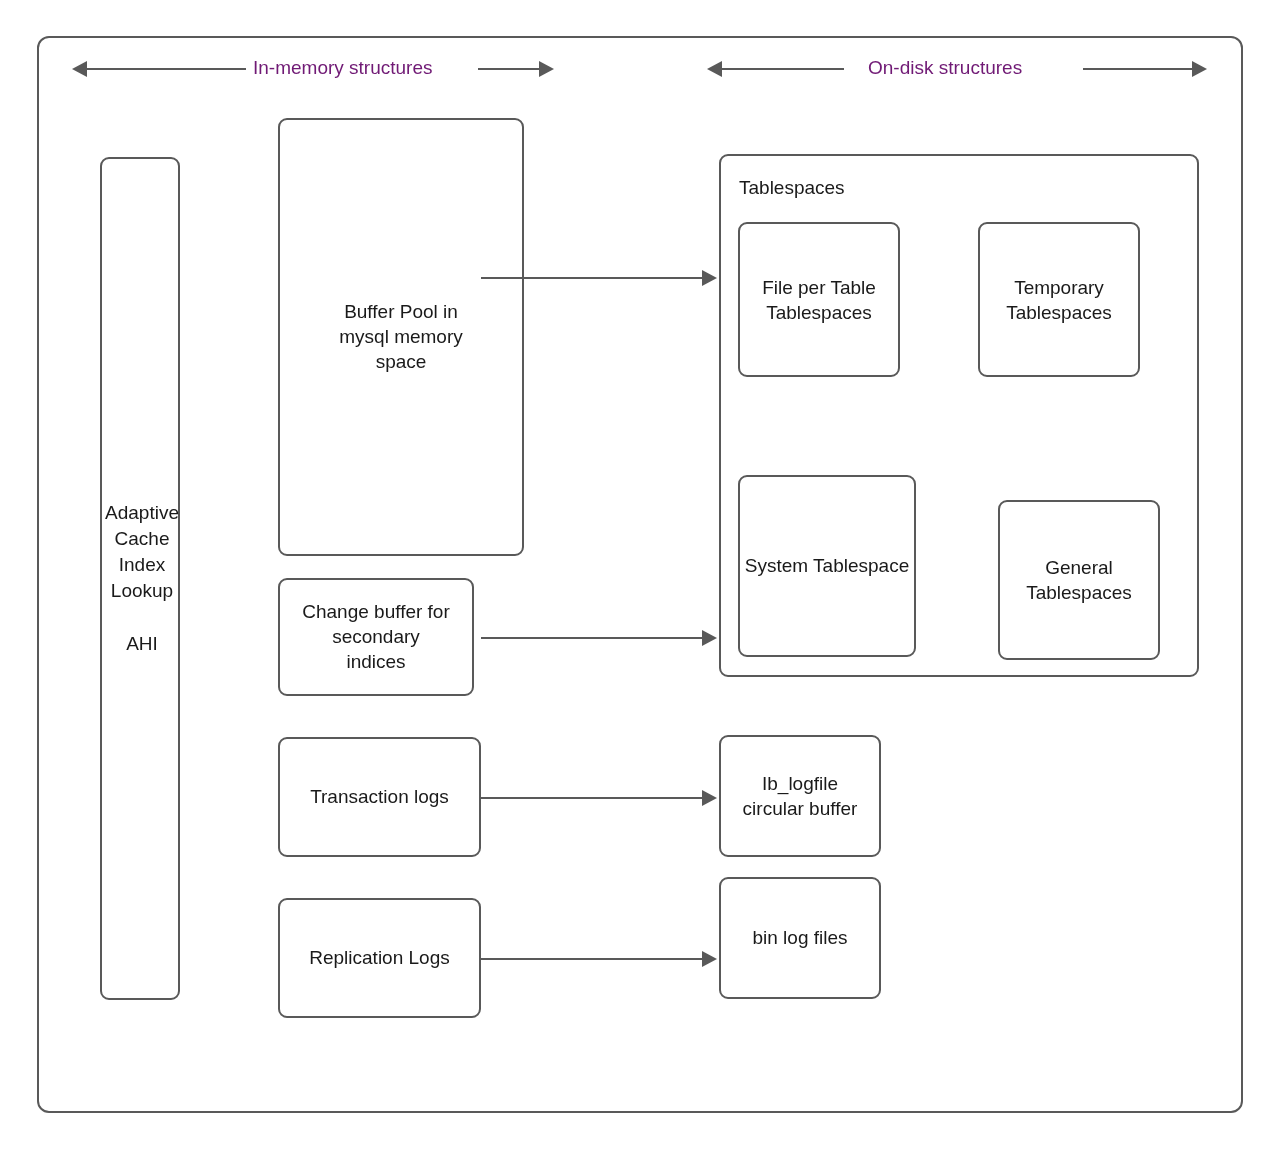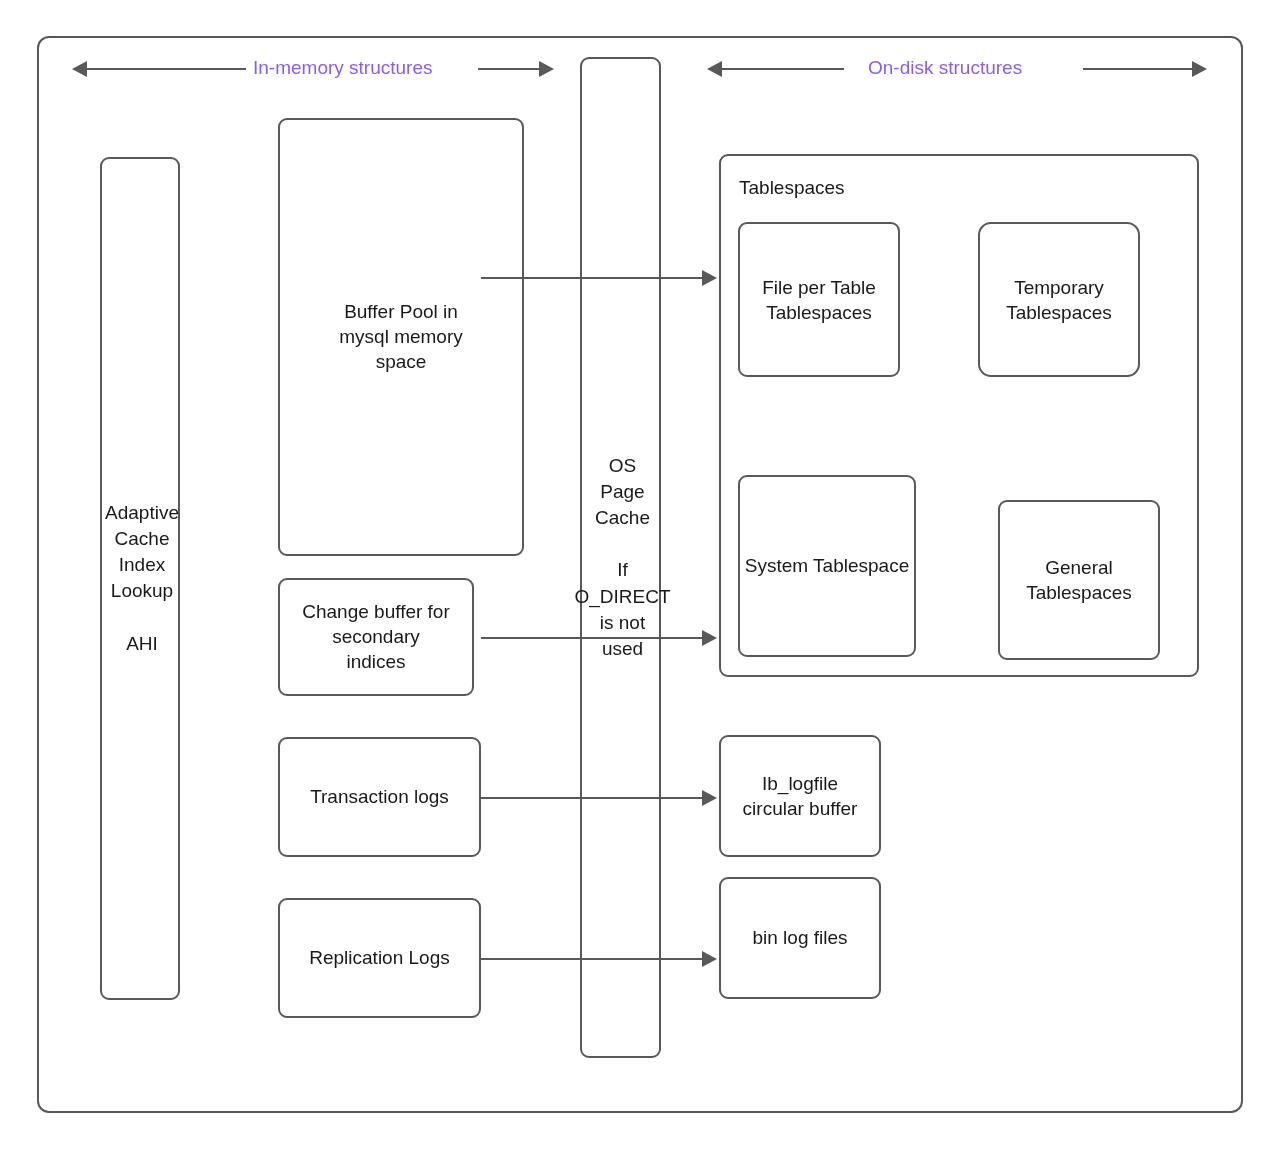--- a/index.html
+++ b/index.html
@@ -82,21 +82,21 @@
     width: 0;
     height: 0;
     border-top: 8px solid transparent;
     border-bottom: 8px solid transparent;
     border-right: 15px solid #595959;
   }
   
   .band-label {
     position: absolute;
     font-size: 19px;
-    color: #8b5cf6;
+    color: #701a75;
     white-space: nowrap;
     line-height: 1;
   }
 </style>
 </head>
 <body>
 
 <div id="canvas">
 
   <div class="box outer-frame" style="left:37px; top:36px; width:1206px; height:1077px;"></div>
@@ -135,41 +135,31 @@
   </div>
 
   <div class="box" style="left:278px; top:737px; width:203px; height:120px;">
     <div class="box-label">Transaction logs</div>
   </div>
 
   <div class="box" style="left:278px; top:898px; width:203px; height:120px;">
     <div class="box-label">Replication Logs</div>
   </div>
 
-  <div class="box" style="left:580px; top:57px; width:81px; height:1001px;">
-    <div class="overflow-label" style="left:-17px; width:115px;">OS
-Page
-Cache
-
-If
-O_DIRECT
-is not
-used</div>
-  </div>
 
   <div class="box" style="left:719px; top:154px; width:480px; height:523px;">
     <div class="group-title" style="left:18px; top:22px;">Tablespaces</div>
   </div>
 
   <div class="box" style="left:738px; top:222px; width:162px; height:155px;">
     <div class="box-label">File per Table
 Tablespaces</div>
   </div>
 
-  <div class="box" style="left:978px; top:222px; width:162px; height:155px;border-radius:13px;">
+  <div class="box" style="left:978px; top:222px; width:162px; height:155px;">
     <div class="box-label">Temporary
 Tablespaces</div>
   </div>
 
 
   <div class="box" style="left:738px; top:475px; width:178px; height:182px;">
     <div class="box-label">System Tablespace</div>
   </div>
 
   <div class="box" style="left:998px; top:477px; width:162px; height:160px;margin-top:23px;">

